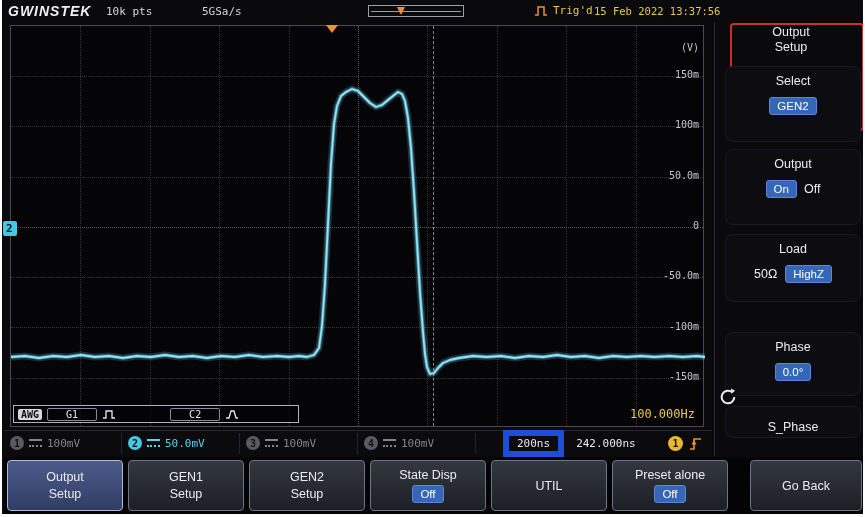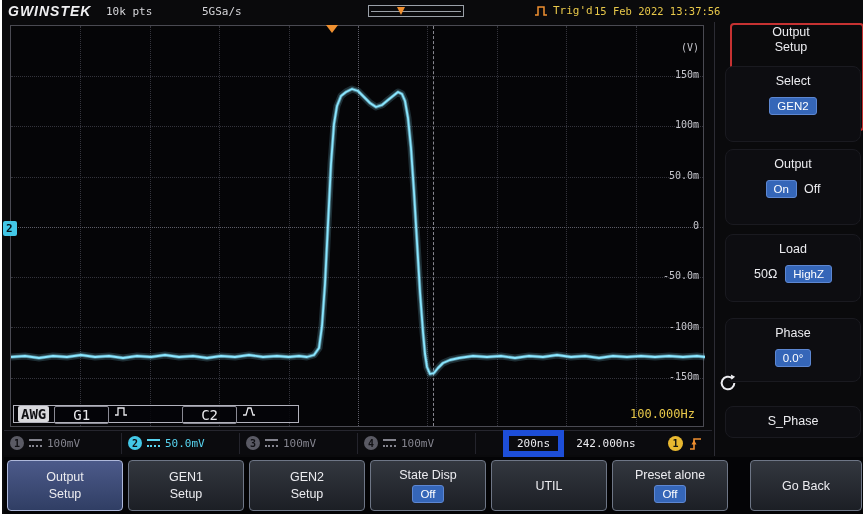--- a/index.html
+++ b/index.html
@@ -23,21 +23,21 @@
   .plot { position: absolute; left: 8px; top: 25px; width: 694px; height: 402px; border: 1px solid #4a4a52; background: #050507; }
   .gl { position: absolute; pointer-events: none; }
   .gl.v { top: 0; bottom: 0; width: 0; border-left: 1px dotted #34343c; }
   .gl.h { left: 0; right: 0; height: 0; border-top: 1px dotted #34343c; }
   .gl.center { border-color: #5c5c66; }
   .trig-vline { position: absolute; top: 0; bottom: 0; left: 422px; width: 0; border-left: 1px dashed #a8a8b2; opacity: .8; }
   .trig-tri { position: absolute; left: 315px; top: -1px; width: 0; height: 0; border-left: 6px solid transparent; border-right: 6px solid transparent; border-top: 8px solid #f09030; }
   .wavesvg { position: absolute; left: 0; top: 0; }
   .ylab { position: absolute; right: 4px; color: #c6c6cc; font-size: 10px; text-align: right; }
   .freq { position: absolute; right: 8px; top: 381px; color: #e8c84a; font-size: 12px; }
-  .awgbox { position: absolute; left: 2px; top: 379px; width: 286px; height: 18px; border: 1px solid #b2b2bc; background: rgba(5,5,8,.85); display: flex; align-items: flex-start; gap: 5px; padding: 0 4px; font-size: 14px; }
+  .awgbox { position: absolute; left: 2px; top: 379px; width: 286px; height: 18px; border: 1px solid #b2b2bc; background: rgba(5,5,8,.85); display: flex; align-items: center; gap: 5px; padding: 0 4px; font-size: 10px; }
   .awg-badge { background: #d8d8dc; color: #101014; font-weight: bold; padding: 0 3px; border-radius: 2px; }
   .gen-badge { border: 1px solid #8a8a94; color: #e8e8ec; padding: 0 18px; border-radius: 2px; }
   .awg-gap { width: 44px; }
   .ch2tab { position: absolute; left: 1px; top: 221px; background: #43c8e8; color: #06141a; font-size: 11px; font-weight: bold; padding: 1px 4px 1px 3px; border-radius: 2px; }
 
   
   .rightpanel { position: absolute; left: 712px; top: 22px; width: 153px; height: 434px; background: #0a0a0c; border-left: 1px solid #2c2c34; color: #ececf0; font-family: "Liberation Sans", sans-serif; font-size: 12.5px; }
   .rp-title { position: absolute; left: 0; right: 0; top: 3px; text-align: center; line-height: 15px; }
   .red-box { position: absolute; left: 15px; top: 1px; width: 134px; height: 108px; border: 2px solid #c63232; border-radius: 4px; pointer-events: none; }
   .rp-item { position: absolute; left: 10px; right: 6px; text-align: center; border: 1px solid #1a1a20; border-radius: 8px; background: #0d0d11; padding-top: 7px; }
@@ -165,30 +165,30 @@
     </div>
 
     <div class="rp-item" style="top:212px;height:68px">
       <span class="lbl">Load</span>
       <span class="rp-load">
         <span>50Ω</span>
         <span class="badge">HighZ</span>
       </span>
     </div>
 
-    <div class="rp-item" style="top:296px;height:64px">
+    <div class="rp-item" style="top:310px;height:64px">
       <span class="lbl">Phase</span>
       <span class="badge">0.0°</span>
       <svg class="knob" width="20" height="20" viewBox="0 0 18 18">
         <path d="M14.7 9a5.7 5.7 0 1 1-1.9-4.25" fill="none" stroke="#ececf0" stroke-width="1.8"></path>
         <path d="M11.6 1.4 L15.4 3.3 L12.2 6.1 Z" fill="#ececf0"></path>
       </svg>
     </div>
 
-    <div class="rp-item" style="top:384px;height:32px;padding-top:7px">
+    <div class="rp-item" style="top:384px;height:32px;padding-top:13px">
       <span>S_Phase</span>
     </div>
   </div>
 
   <div class="statusbar">
     <div class="sb-ch">
       <span class="chnum">1</span>
       <span class="dc"></span>
       <span>100mV</span>
     </div>

